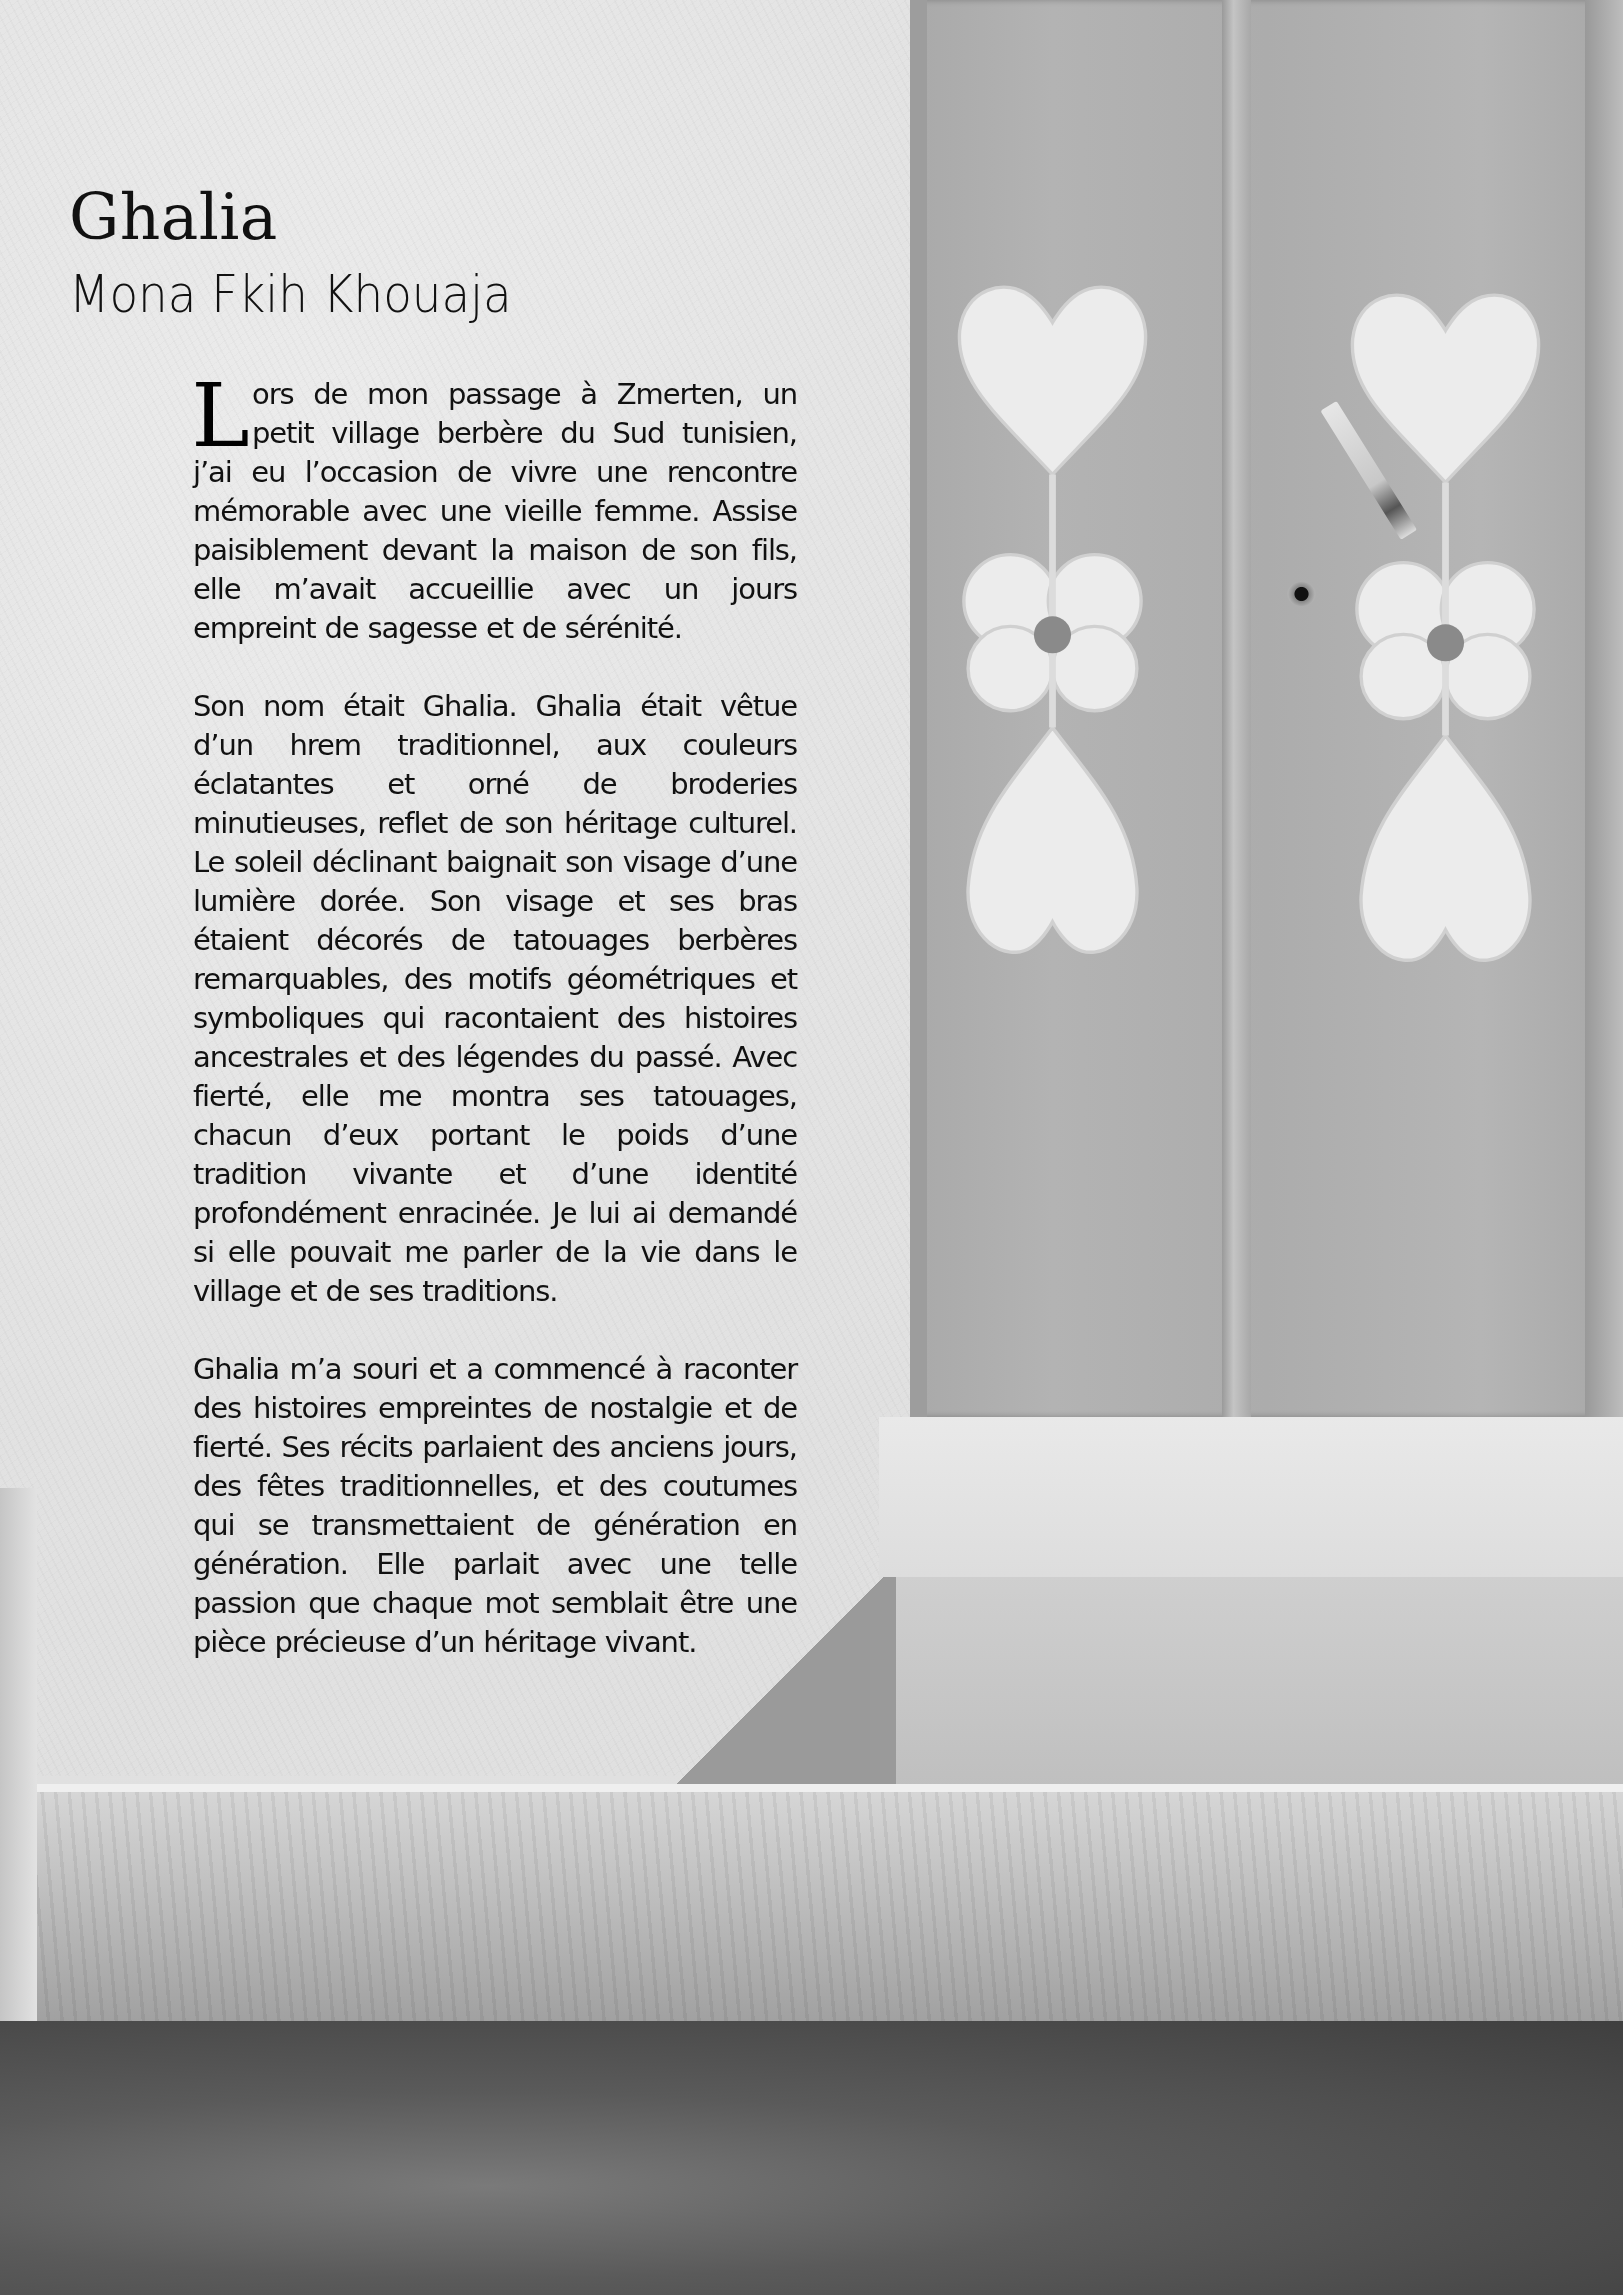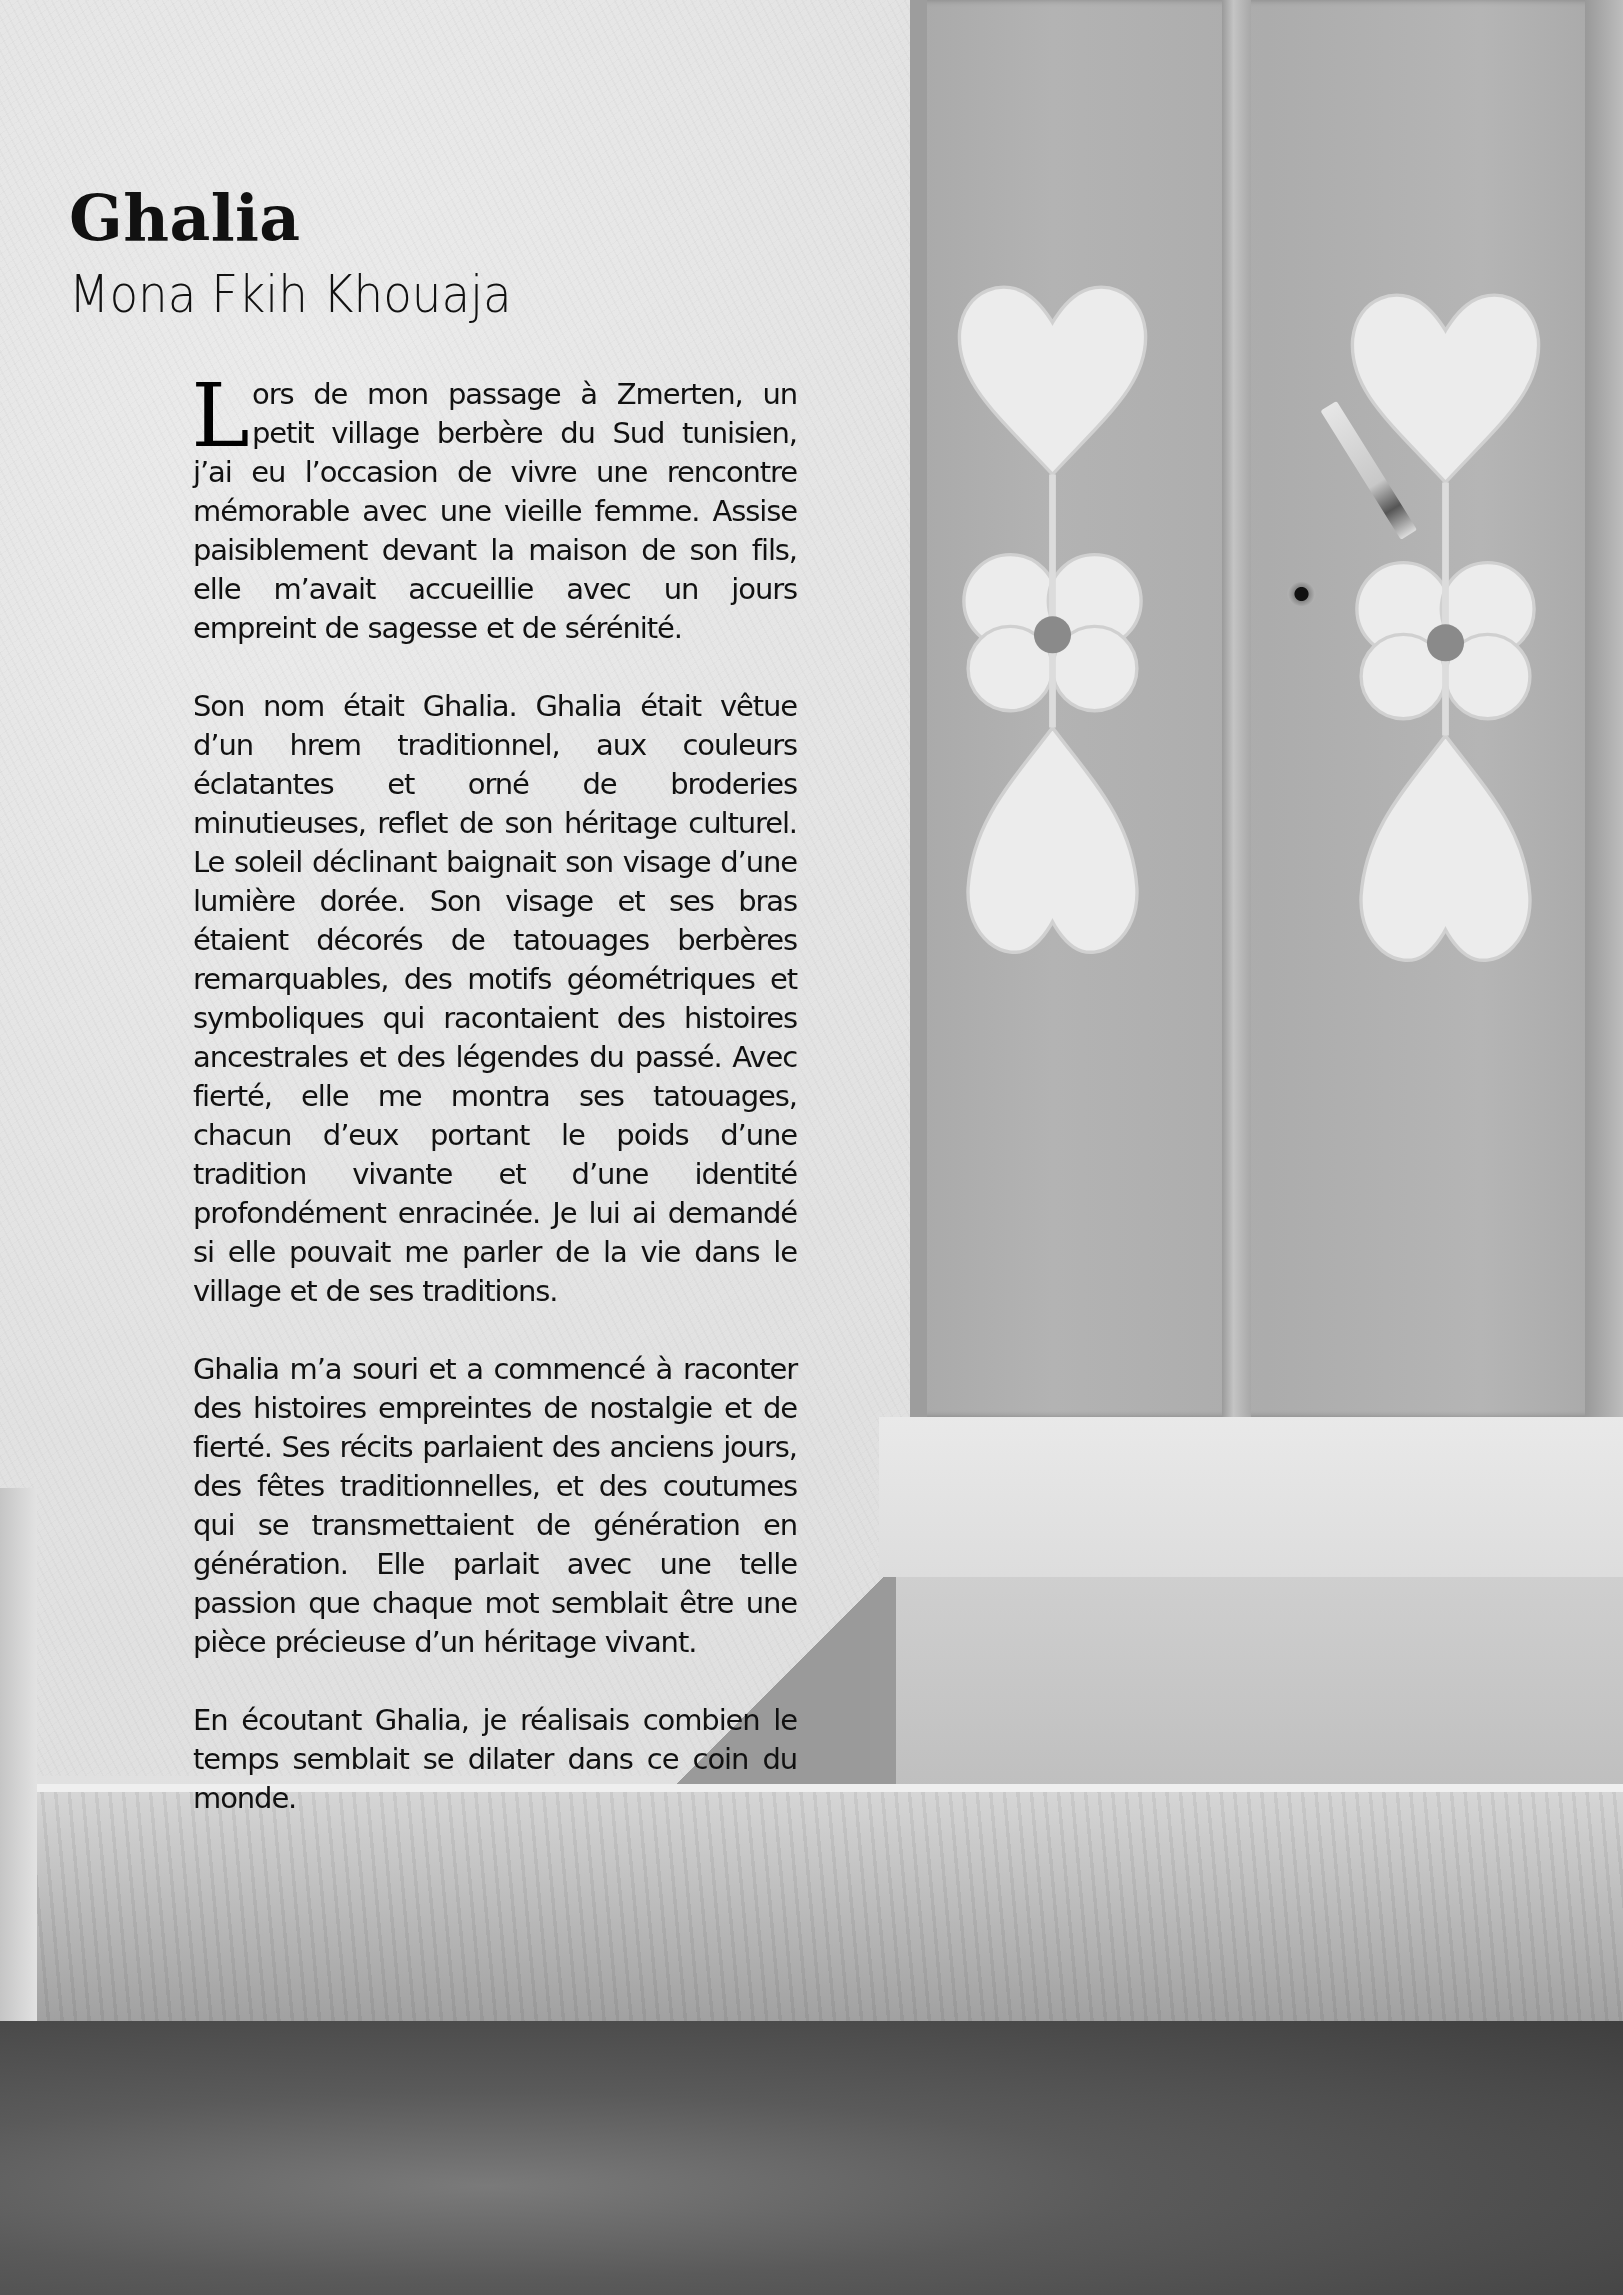--- a/index.html
+++ b/index.html
@@ -80,21 +80,21 @@
       background: linear-gradient(#e5e5e5, rgba(200,200,200,0));
     }
     .left-pillar {
       position: absolute; left: 0; top: 1488px; width: 37px; height: 541px;
       background: linear-gradient(90deg, #c5c5c5, #e2e2e2);
     }
 
     
     .title {
       position: absolute; left: 69px; top: 184px; margin: 0;
-      font-family: "DejaVu Serif", serif; font-weight: bold;
+      font-family: "DejaVu Serif", serif; font-weight: normal;
       font-size: 63px; line-height: 68px; color: #111; letter-spacing: 0.4px;
     }
     .author {
       position: absolute; left: 69px; top: 265px; margin: 0;
       font-family: "DejaVu Sans", sans-serif; font-weight: 300;
       font-size: 52px; line-height: 59px; color: #111;
       transform: scaleX(0.9); transform-origin: left center;
     }
     .article {
       position: absolute; left: 193px; top: 375px; width: 604px;
@@ -161,15 +161,14 @@
 
 <h1 class="title">Ghalia</h1>
 <h2 class="author">Mona Fkih Khouaja</h2>
 
 <div class="article">
   <p>
     <span class="drop-cap">L</span><span>ors de mon passage à Zmerten, un petit village berbère du Sud tunisien, j’ai eu l’occasion de vivre une rencontre mémorable avec une vieille femme. Assise paisiblement devant la maison de son fils, elle m’avait accueillie avec un jours empreint de sagesse et de sérénité.</span>
   </p>
   <p>Son nom était Ghalia. Ghalia était vêtue d’un hrem traditionnel, aux couleurs éclatantes et orné de broderies minutieuses, reflet de son héritage culturel. Le soleil déclinant baignait son visage d’une lumière dorée. Son visage et ses bras étaient décorés de tatouages berbères remarquables, des motifs géométriques et symboliques qui racontaient des histoires ancestrales et des légendes du passé. Avec fierté, elle me montra ses tatouages, chacun d’eux portant le poids d’une tradition vivante et d’une identité profondément enracinée. Je lui ai demandé si elle pouvait me parler de la vie dans le village et de ses traditions.</p>
   <p>Ghalia m’a souri et a commencé à raconter des histoires empreintes de nostalgie et de fierté. Ses récits parlaient des anciens jours, des fêtes traditionnelles, et des coutumes qui se transmettaient de génération en génération. Elle parlait avec une telle passion que chaque mot semblait être une pièce précieuse d’un héritage vivant.</p>
-  <p>En écoutant Ghalia, je réalisais combien le temps semblait se dilater dans ce coin du monde.</p>
 </div>
 
 
 </body></html>

